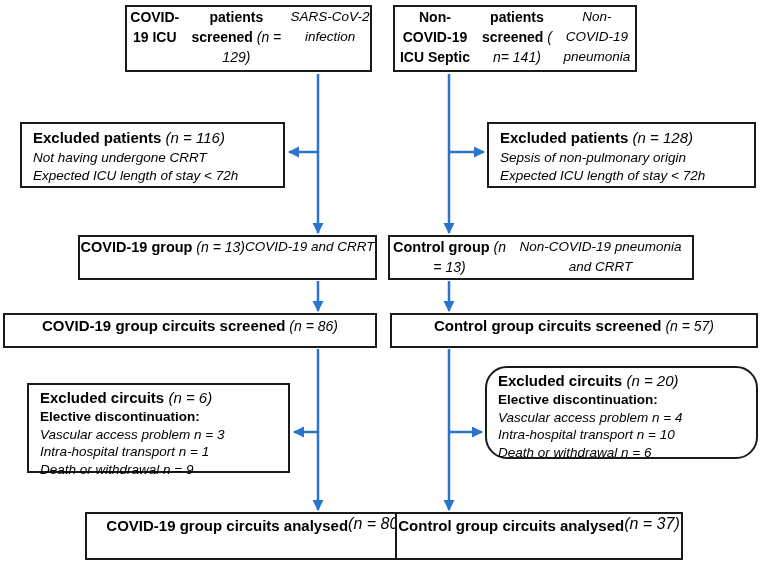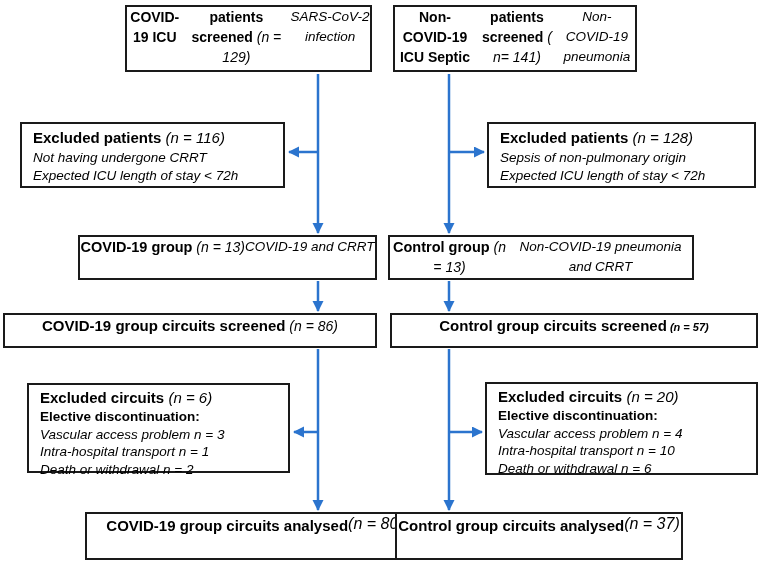--- a/index.html
+++ b/index.html
@@ -102,32 +102,32 @@
   <div class="box center" style="left:388px; top:235px; width:306px; height:45px;">
     <div class="t14"><span class="b" style="font-size:14.5px;">Control group</span><span class="i"> (n = 13)</span></div>
     <div class="t14i i">Non-COVID-19 pneumonia and CRRT</div>
   </div>
 
   <div class="box center" style="left:3px; top:313px; width:374px; height:35px;">
     <div class="one"><span class="b">COVID-19 group circuits screened</span><span class="i" style="font-size:14px;"> (n = 86)</span></div>
   </div>
 
   <div class="box center" style="left:390px; top:313px; width:368px; height:35px;">
-    <div class="one"><span class="b">Control group circuits screened</span><span class="i" style="font-size:11px;font-weight:bold;"> (n = 57)</span></div>
+    <div class="one"><span class="b">Control group circuits screened</span><span class="i" style="font-size:14px;"> (n = 57)</span></div>
   </div>
 
   <div class="box leftpad" style="left:27px; top:383px; width:263px; height:90px;">
     <div class="hdr2"><span class="b">Excluded circuits</span><span class="i"> (n = 6)</span></div>
     <div class="sub2 bi">Elective discontinuation:</div>
     <div class="sub2 i">Vascular access problem n = 3</div>
     <div class="sub2 i">Intra-hospital transport n = 1</div>
-    <div class="sub2 i">Death or withdrawal n = 2</div>
+    <div class="sub2 i">Death or withdrawal n = 9</div>
   </div>
 
-  <div class="box leftpad" style="left:485px; top:382px; width:273px; height:93px;">
+  <div class="box leftpad" style="left:485px; top:366px; width:273px; height:93px;border-radius:22px;">
     <div class="hdr2"><span class="b">Excluded circuits</span><span class="i"> (n = 20)</span></div>
     <div class="sub2 bi">Elective discontinuation:</div>
     <div class="sub2 i">Vascular access problem n = 4</div>
     <div class="sub2 i">Intra-hospital transport n = 10</div>
     <div class="sub2 i">Death or withdrawal n = 6</div>
   </div>
 
   <div class="box center" style="left:85px; top:512px; width:340px; height:48px;">
     <div class="an1 b">COVID-19 group circuits analysed</div>
     <div class="an2 i">(n = 80)</div>

